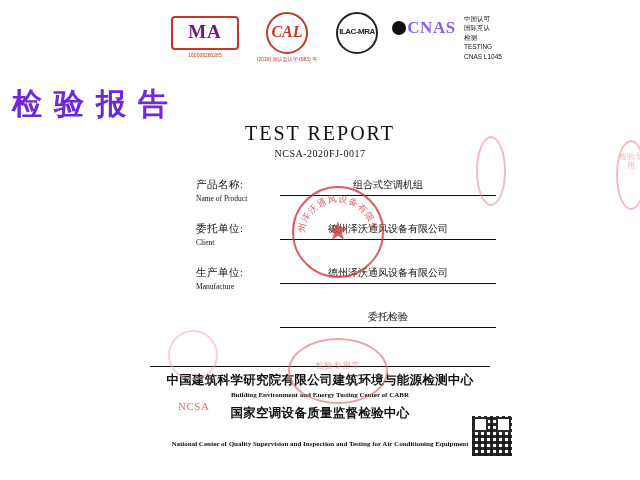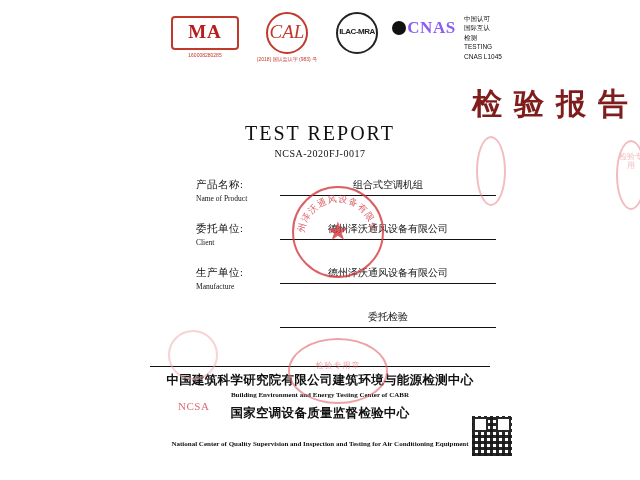--- a/index.html
+++ b/index.html
@@ -45,38 +45,38 @@
     width: 64px; height: 30px;
     border: 2px solid #c0392b;
     border-radius: 4px;
     margin: 0 auto;
     position: relative;
   }
   .ma-text {
     font-family: "Liberation Serif", serif;
     font-weight: bold;
     font-size: 19px;
-    color: #b91c1c;
+    color: #701a75;
     line-height: 28px;
     letter-spacing: 1px;
   }
   
   .cal { left: 82px; top: 2px; width: 74px; }
   .cal-circle {
     width: 38px; height: 38px;
     border: 2px solid #c0392b;
     border-radius: 50%;
     margin: 0 auto;
     position: relative;
     overflow: hidden;
   }
   .cal-inner {
     font-family: "Liberation Serif", serif;
-    font-weight: normal;
-    font-size: 19px;
+    font-weight: bold;
+    font-size: 16px;
     color: #c0392b;
     line-height: 36px;
     font-style: italic;
   }
   
   .ilac { left: 158px; top: 2px; width: 62px; }
   .ilac-circle {
     width: 38px; height: 38px;
     border: 2px solid #222;
     border-radius: 50%;
@@ -115,26 +115,26 @@
     font-size: 6.5px;
     line-height: 1.45;
     color: #111;
   }
 
   
   .title-cn {
     position: absolute;
     left: 0; right: 0;
     top: 84px;
-    text-align: right;
+    text-align: left;
     font-family: "Liberation Serif", serif;
     font-size: 30px;
     font-weight: bold;
     letter-spacing: 12px;
-    color: #7f1d1d;
+    color: #6d28d9;
     text-indent: 12px;
   }
   .title-en {
     position: absolute;
     left: 0; right: 0;
     top: 122px;
     text-align: center;
     font-family: "Liberation Serif", serif;
     font-size: 20px;
     letter-spacing: 2px;

